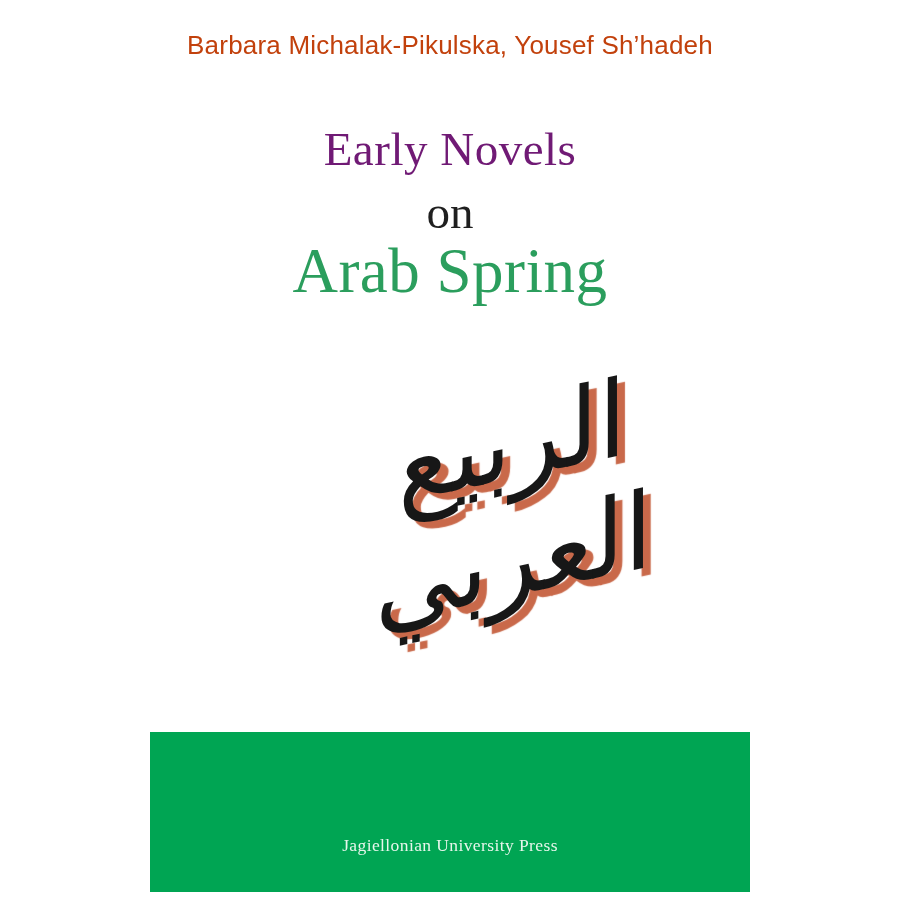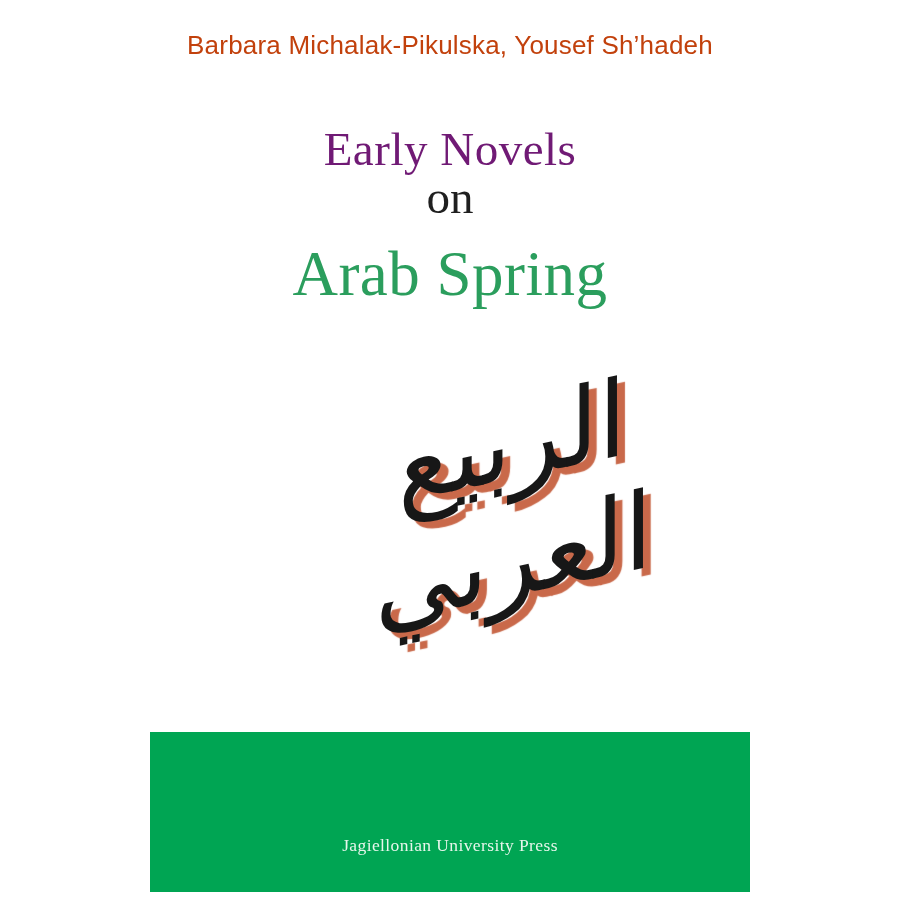--- a/index.html
+++ b/index.html
@@ -46,28 +46,28 @@
   .title-main {
     font-size: 47px;
     line-height: 1.02;
     font-weight: 400;
     color: #701a75;
     letter-spacing: 0.5px;
   }
   .title-on {
     font-size: 47px;
     line-height: 1.0;
-    margin-top: 0;
+    margin-top: 15px;
     font-weight: 400;
     color: #1f1f1f;
   }
   .title-green {
     font-size: 63px;
     line-height: 1.0;
-    margin-top: 22px;
+    margin-top: 4px;
     font-weight: 400;
     color: #2b9e5d;
     letter-spacing: 0.5px;
   }
   .subtitle {
     font-size: 30px;
     line-height: 1.0;
     margin-top: 17px;
     font-weight: 400;
     color: #242424;

